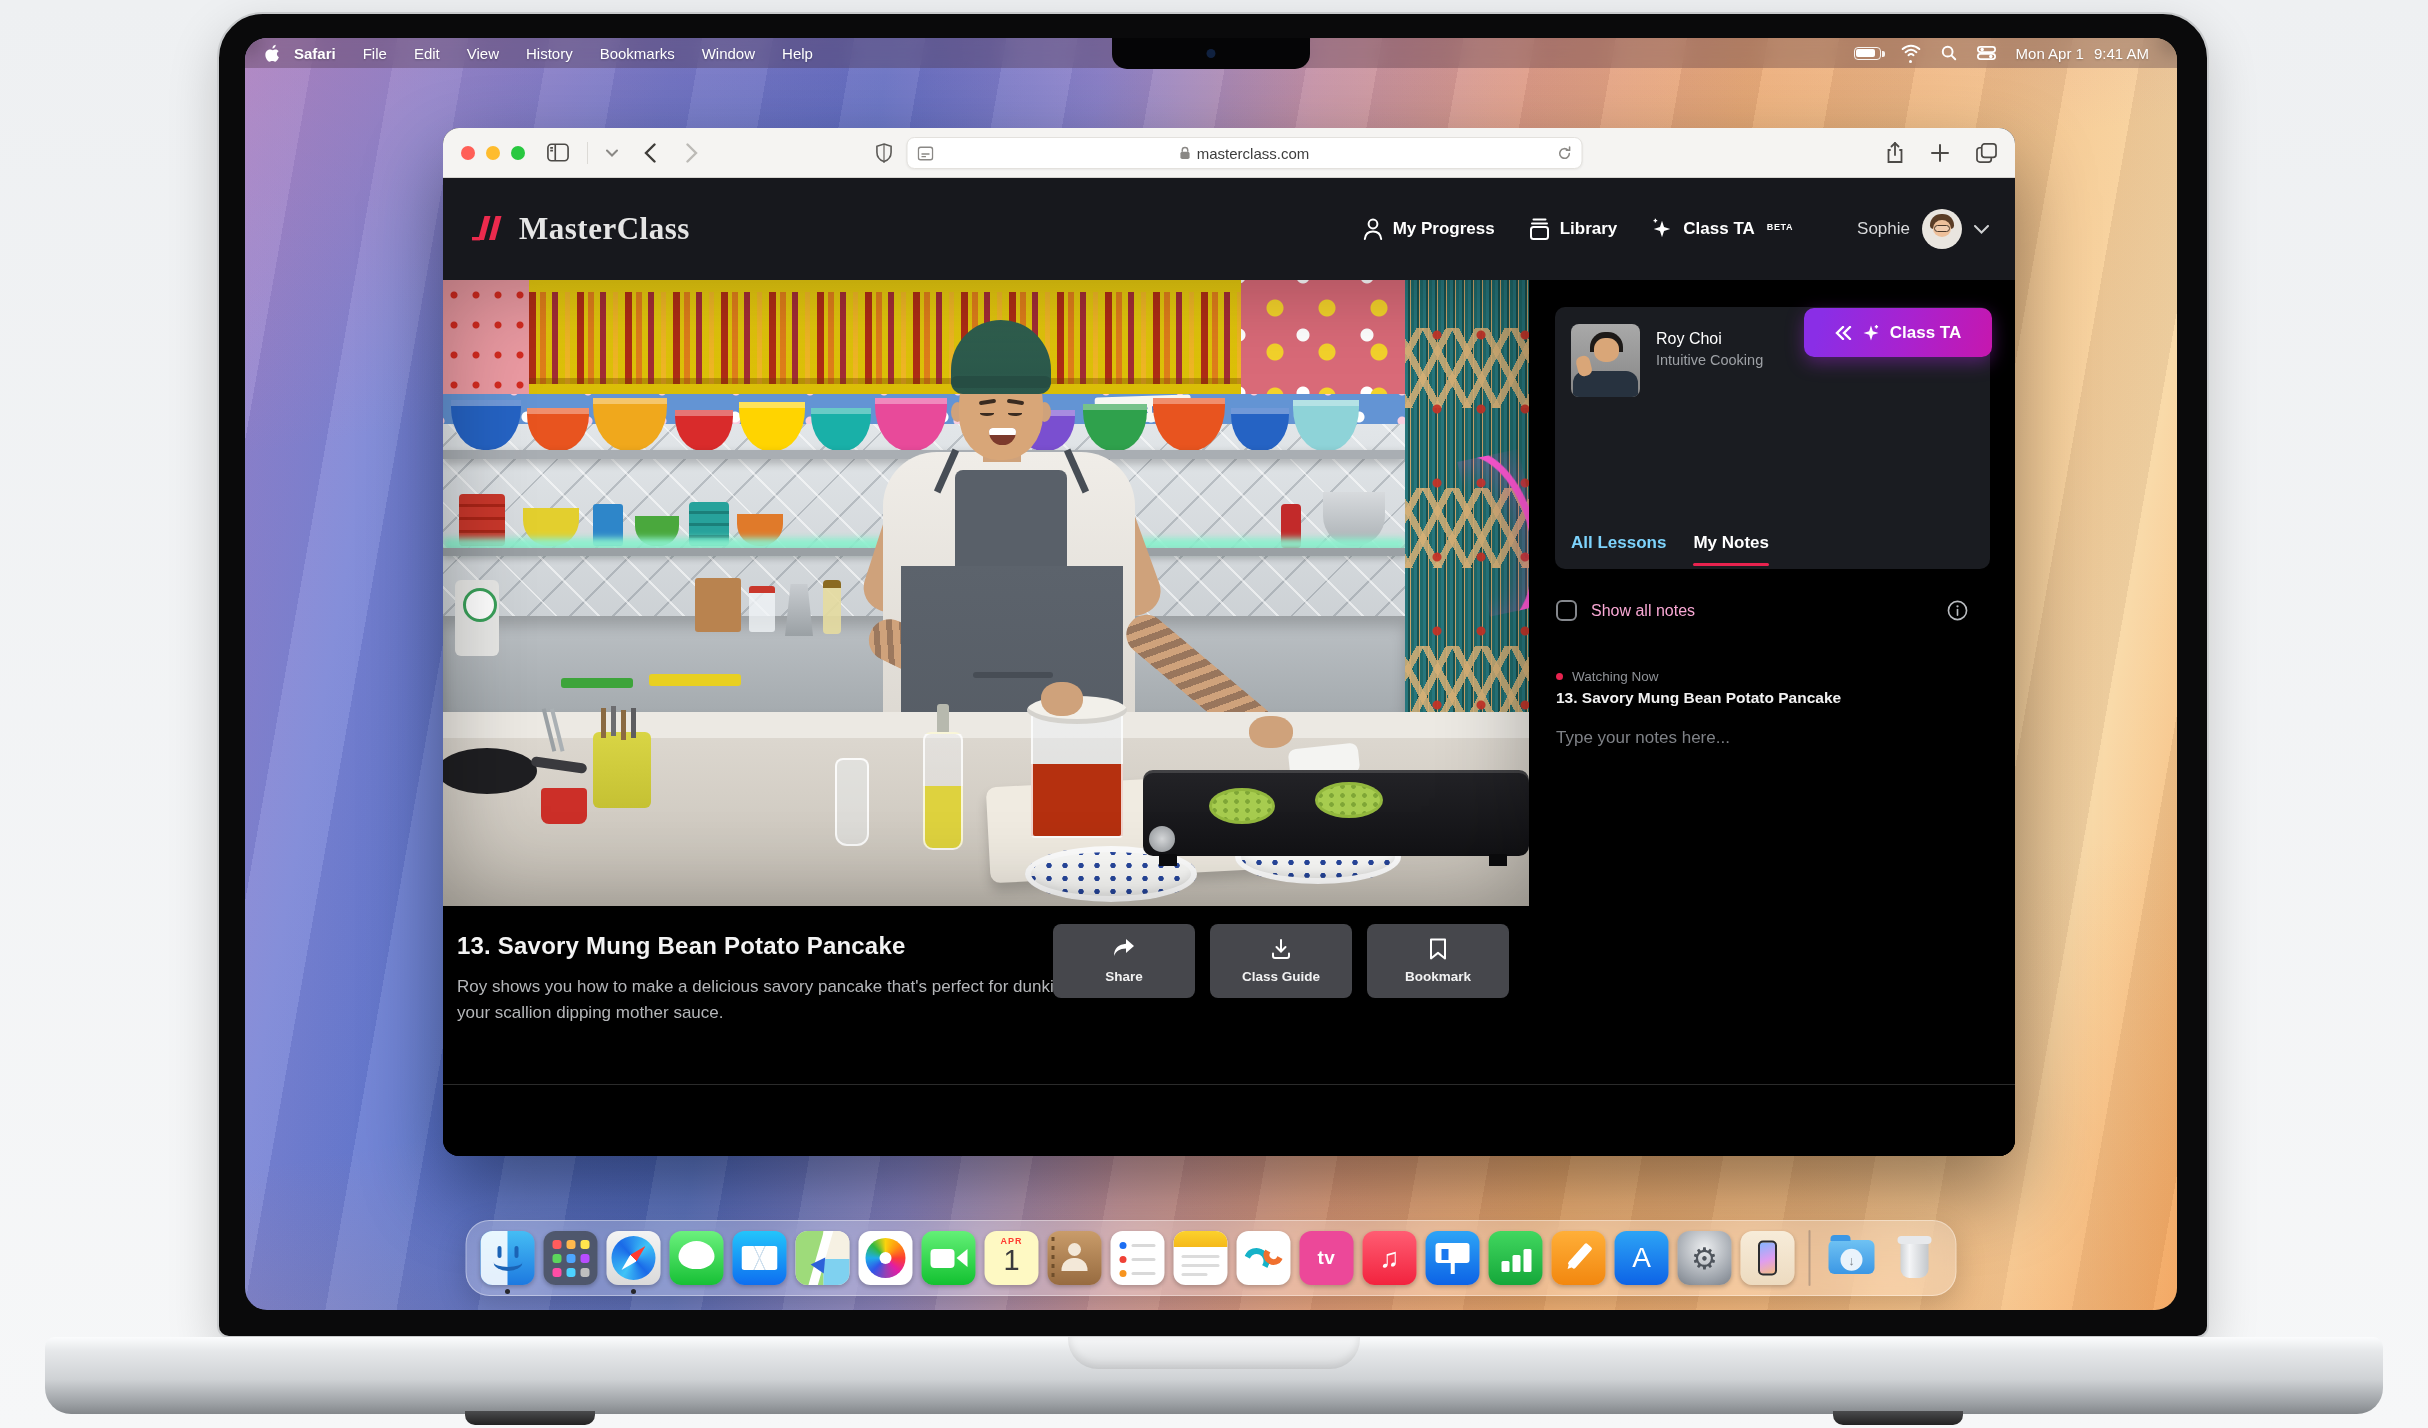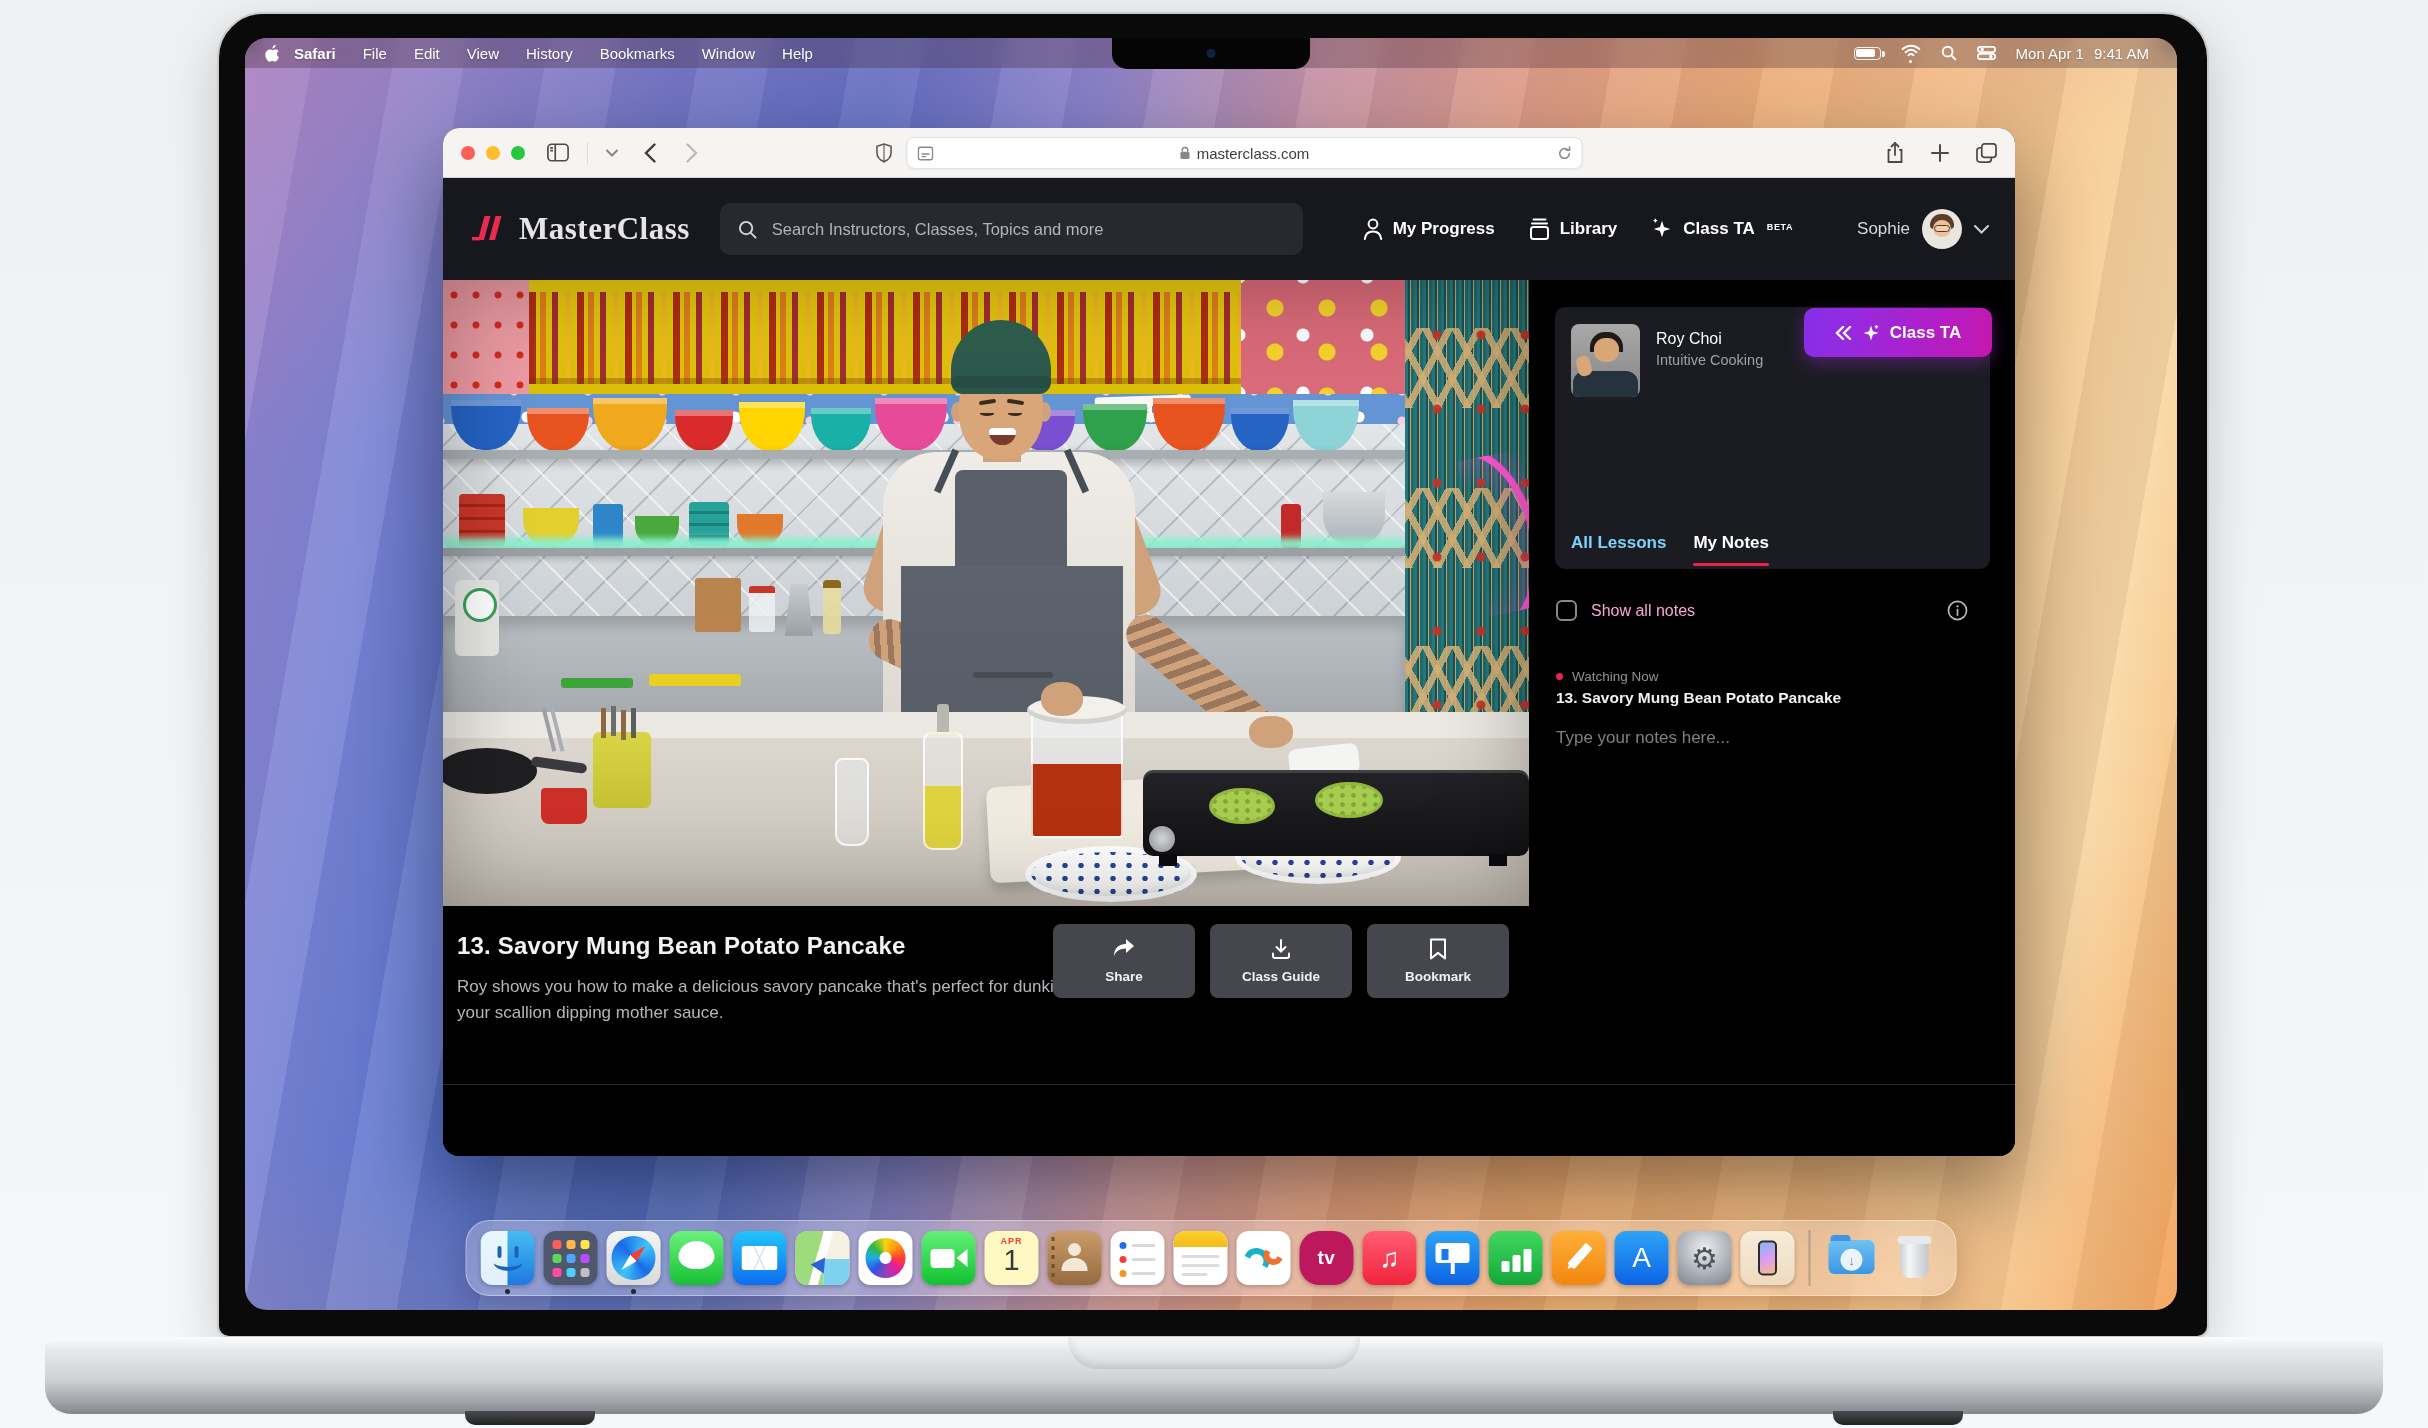--- a/index.html
+++ b/index.html
@@ -263,21 +263,21 @@
   .dk-reminders{background:#fff;}
   .rm{position:absolute;left:9px;right:9px;height:7px;display:flex;align-items:center;gap:5px;}
   .rm b{width:7px;height:7px;border-radius:50%;}
   .rm s{flex:1;height:2.5px;background:#d9d9d9;border-radius:2px;}
   .dk-notes{background:#fff;}
   .nt-top{position:absolute;left:0;right:0;top:0;height:16px;background:linear-gradient(180deg,#fbd12d,#f5b91a);}
   .nt-l{position:absolute;left:8px;right:8px;height:2.5px;background:#dcdcdc;border-radius:2px;}
   .dk-freeform{background:#fff;}
   .ff-a{position:absolute;left:7px;top:17px;width:26px;height:26px;border:6px solid #16b2c8;border-radius:50%;clip-path:inset(0 0 46% 0);transform:rotate(28deg);}
   .ff-b{position:absolute;right:7px;top:14px;width:20px;height:20px;border:6px solid #f0702e;border-radius:50%;clip-path:inset(46% 0 0 0);transform:rotate(28deg);}
-  .dk-tv{background:#be185d;border-radius:20px;}
+  .dk-tv{background:#ec4899;}
   .tv-t{position:absolute;inset:0;display:flex;align-items:center;justify-content:center;color:#fff;font-size:19px;font-weight:bold;letter-spacing:.5px;}
   .dk-music{background:linear-gradient(180deg,#ff5d73,#f2233e);}
   .mu{position:absolute;inset:0;display:flex;align-items:center;justify-content:center;color:#fff;font-size:27px;}
   .dk-keynote{background:linear-gradient(180deg,#2da4f6,#0d63e6);}
   .kn-scr{position:absolute;left:10px;top:12px;width:34px;height:20px;background:#fff;border-radius:3px;}
   .kn-bar{position:absolute;left:16px;top:18px;width:7px;height:11px;background:#1a78f0;}
   .kn-leg{position:absolute;left:50%;top:32px;transform:translateX(-50%);width:3.5px;height:11px;background:#fff;}
   .dk-numbers{background:linear-gradient(180deg,#41d75f,#15a73a);}
   .nu{position:absolute;bottom:13px;width:8px;background:#fff;border-radius:1.5px;}
   .nu1{left:13px;height:11px;} .nu2{left:24px;height:17px;} .nu3{left:35px;height:23px;}
@@ -443,27 +443,20 @@
       </div>
 
       <div class="site-header">
         <span class="logo">
           <svg width="36" height="34" viewBox="0 0 36 34">
               <path fill="#eb2a4d" d="M9 28L15.5 4h6L15 28z"></path>
               <path fill="#eb2a4d" d="M20 28L26.5 4h6L26 28z"></path>
               <rect x="3" y="25" width="8" height="3.4" fill="#eb2a4d"></rect>
             </svg>
           <span class="wordmark">MasterClass</span>
-        </span>
-        <span class="searchbar">
-          <svg width="19" height="19" viewBox="0 0 20 20" fill="none" stroke="#d3d4d6" stroke-width="2" stroke-linecap="round">
-              <circle cx="8.5" cy="8.5" r="6.5"></circle>
-              <path d="M13.5 13.5l5 5"></path>
-            </svg>
-          <input type="text" placeholder="Search Instructors, Classes, Topics and more" style="">
         </span>
         <span class="hdr-spacer"></span>
         <span style="display:flex;align-items:center;">
             <span class="nav-item">
               <svg width="20" height="22" viewBox="0 0 20 22" fill="none" stroke="#fff" stroke-width="2">
                 <circle cx="10" cy="6" r="4.4"></circle>
                 <path d="M1.8 21c.6-5 4-7.5 8.2-7.5s7.6 2.5 8.2 7.5" stroke-linecap="round"></path>
               </svg>
               <span>My Progress</span>
             </span>

